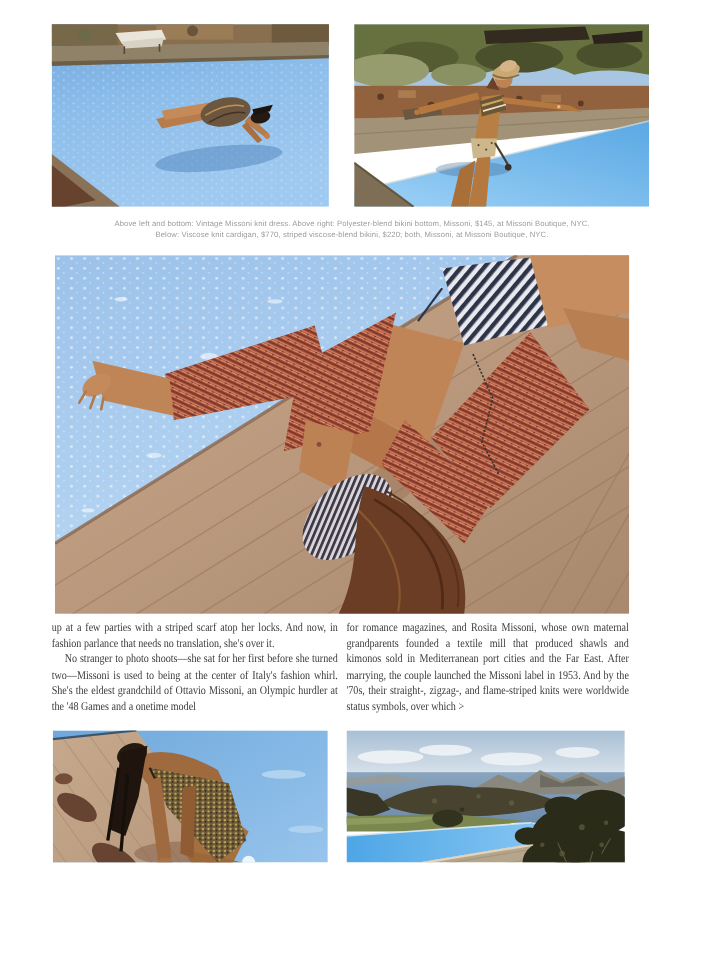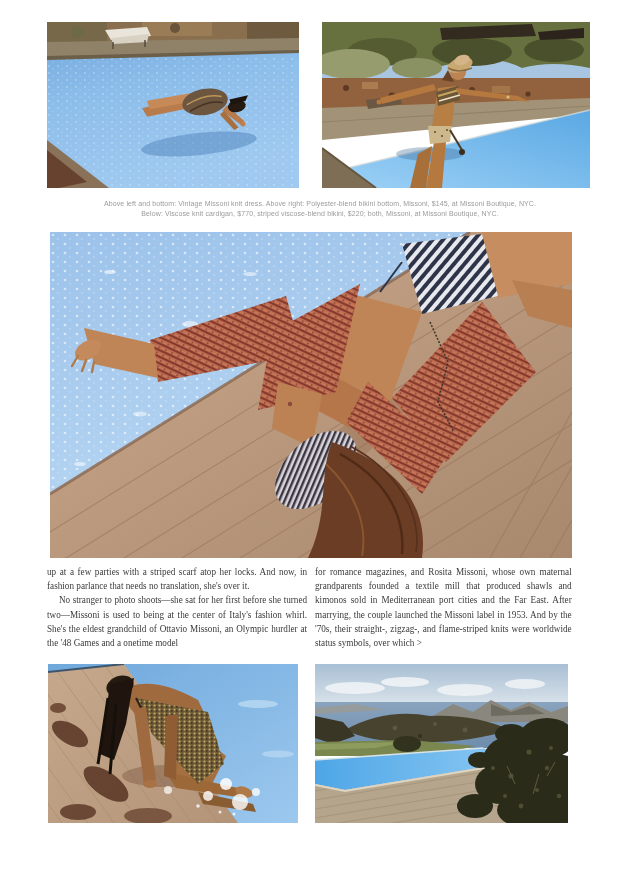--- a/index.html
+++ b/index.html
@@ -1,17 +1,17 @@
 <!DOCTYPE html>
 <html style="--page-bg: #ffffff; --caption-gray: #9b9b9b; --body-text: #3a3a3a; --pool-blue: #7fb4e4; --deck-tan: #c0a288; --knit-red: #a84f3c;"><head>
 <meta charset="utf-8">
 <style>
   * { box-sizing: border-box; }
   html,body { margin:0; padding:0; background:#ffffff; }
-  .page { position:relative; width:639px; height:872px; background:var(--page-bg,#ffffff); overflow:hidden; font-family:"Liberation Serif", serif; }
+  .page { position:relative; width:639px; height:784px; background:var(--page-bg,#ffffff); overflow:hidden; font-family:"Liberation Serif", serif; }
   figure { margin:0; position:absolute; padding:0; }
   figure svg { display:block; width:100%; height:100%; }
   .ph-tl  { left:47px;  top:22px;  width:252px; height:166px; }
   .ph-tr  { left:322px; top:22px;  width:268px; height:166px; }
   .ph-mid { left:50px;  top:232px; width:522px; height:326px; }
   .ph-bl  { left:48px;  top:664px; width:250px; height:159px; }
   .ph-br  { left:315px; top:664px; width:253px; height:159px; }
   .caption { position:absolute; left:40px; top:199px; width:560px; text-align:center;
              font-family:"Liberation Sans", sans-serif; font-size:7px; line-height:9.6px;
              color:var(--caption-gray,#9b9b9b); letter-spacing:.1px; }

